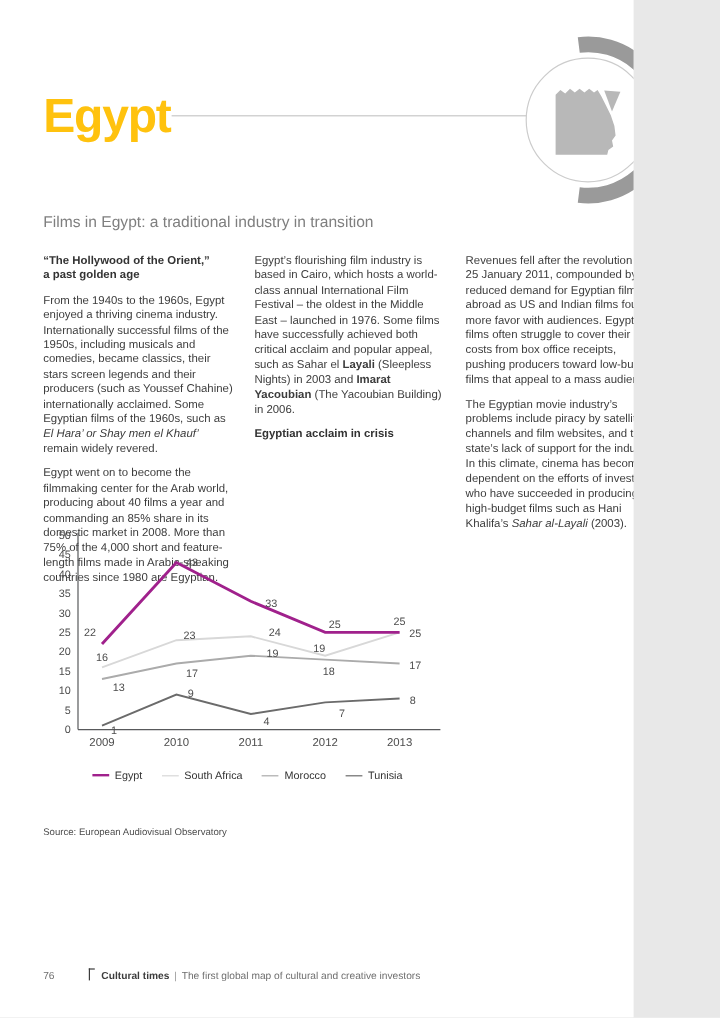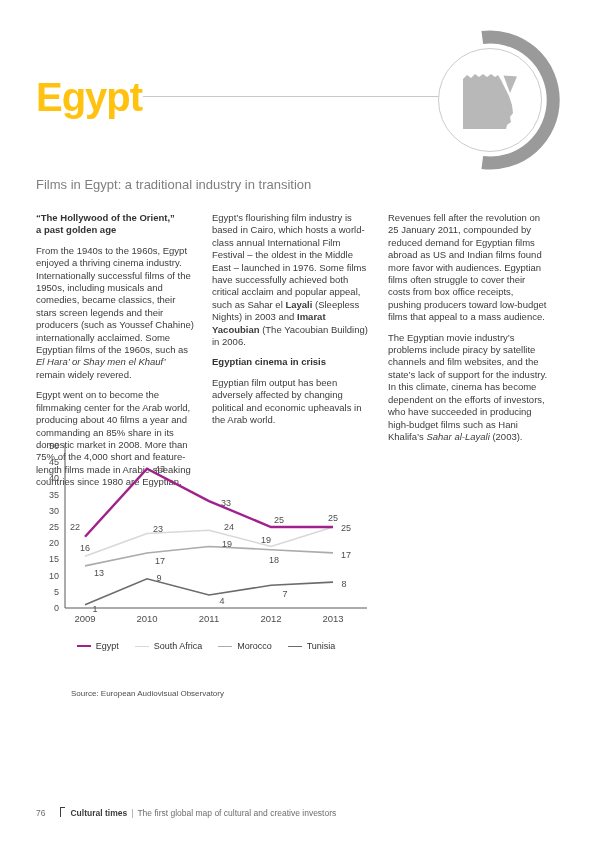--- a/index.html
+++ b/index.html
@@ -1,36 +1,36 @@
 <!DOCTYPE html>
 <html><head>
 <meta charset="utf-8">
 <style>
   html,body{margin:0;padding:0;background:#e8e8e8;}
-  .page{position:relative;width:600px;height:848px;background:#ffffff;overflow:hidden;
+  .page{position:relative;width:528px;height:848px;background:#ffffff;overflow:hidden;
         font-family:"Liberation Sans", sans-serif;color:#3c3c3c;}
   .page-title{position:absolute;left:36px;top:50px;font-size:40px;font-weight:bold;
               letter-spacing:-1px;line-height:1;}
   .title-rule{position:absolute;left:143px;top:96px;width:296px;height:1px;background:#c8c8c8;}
   .emblem{position:absolute;left:418px;top:28px;}
   .section-heading{position:absolute;left:36px;top:166px;font-size:13px;font-weight:normal;color:#7f7f7f;}
   .columns{position:absolute;left:36px;top:192px;width:514px;display:flex;gap:15px;}
   .col{width:161px;font-size:9.5px;line-height:12.4px;margin-top:20px;}
   .col-heading{font-weight:bold;margin:0 0 7px 0;white-space:pre-line;color:#333;}
   .col p{margin:0 0 8px 0;}
   .col .seg-bold{font-weight:bold;text-align:center;}
   .col .seg-italic{font-style:italic;}
   .chart-block{position:absolute;left:36px;top:443px;width:360px;}
   .chart-title{font-size:9.5px;font-weight:bold;color:#333;line-height:11.5px;max-width:350px;margin-bottom:6px;}
   .chart-svg-holder{width:345px;height:192px;}
   .legend{width:340px;display:flex;justify-content:center;align-items:center;gap:16px;margin-top:6px;}
   .legend-item{display:flex;align-items:center;gap:5px;font-size:9px;color:#333;}
   .legend-swatch{display:inline-block;width:14px;}
-  .source-line{position:absolute;left:36px;top:689px;font-size:8px;color:#4d4d4d;margin-left:35px;}
-  .footer{position:absolute;left:36px;top:806px;display:flex;align-items:baseline;gap:5px;
+  .source-line{position:absolute;left:36px;top:689px;font-size:8px;color:#4d4d4d;}
+  .footer{position:absolute;left:36px;top:806px;display:flex;align-items:baseline;gap:19px;
           font-size:8.5px;color:#6e6e6e;text-align:center;}
   .footer .brand-group{display:flex;align-items:baseline;gap:4px;padding-left:10px;}
   .bracket{display:inline-block;width:4px;height:9px;border-left:1.2px solid #3c3c3c;
            border-top:1.2px solid #3c3c3c;margin-right:1px;transform:translateY(1px);}
   .brand{font-weight:bold;color:#3c3c3c;}
   .footer-sep{color:#9a9a9a;}
 </style>
 </head>
 <body>
 
@@ -55,22 +55,21 @@
 
   <div class="columns">
     <div class="col">
         <p class="col-heading">“The Hollywood of the Orient,”
 a past golden age</p>
         <p><span class="">From the 1940s to the 1960s, Egypt enjoyed a thriving cinema industry. Internationally successful films of the 1950s, including musicals and comedies, became classics, their stars screen legends and their producers (such as Youssef Chahine) internationally acclaimed. Some Egyptian films of the 1960s, such as </span><span class="seg-italic">El Hara’ or Shay men el Khauf’</span><span class=""> remain widely revered.</span></p>
         <p><span class="">Egypt went on to become the filmmaking center for the Arab world, producing about 40 films a year and commanding an 85% share in its domestic market in 2008. More than 75% of the 4,000 short and feature-length films made in Arabic-speaking countries since 1980 are Egyptian.</span></p>
       </div>
     <div class="col">
         <p><span class="">Egypt’s flourishing film industry is based in Cairo, which hosts a world-class annual International Film Festival – the oldest in the Middle East – launched in 1976. Some films have successfully achieved both critical acclaim and popular appeal, such as Sahar el </span><span class="seg-bold">Layali</span><span class=""> (Sleepless Nights) in 2003 and </span><span class="seg-bold">Imarat Yacoubian</span><span class=""> (The Yacoubian Building) in 2006.</span></p>
-        <p class="col-heading">Egyptian cinema in crisis</p>
-        <p><span class="">Egyptian film output has been adversely affected by changing political and economic upheavals in the Arab world.</span></p>
+        <p class="col-heading">Egyptian acclaim in crisis</p>
       </div>
     <div class="col">
         <p><span class="">Revenues fell after the revolution on 25 January 2011, compounded by reduced demand for Egyptian films abroad as US and Indian films found more favor with audiences. Egyptian films often struggle to cover their costs from box office receipts, pushing producers toward low-budget films that appeal to a mass audience.</span></p>
         <p><span class="">The Egyptian movie industry’s problems include piracy by satellite channels and film websites, and the state’s lack of support for the industry. In this climate, cinema has become dependent on the efforts of investors, who have succeeded in producing high-budget films such as Hani Khalifa’s </span><span class="seg-italic">Sahar al-Layali</span><span class=""> (2003).</span></p>
       </div>
   </div>
 
   <div class="chart-block">
     <div class="chart-svg-holder" id="chart-holder"><svg width="345" height="192" viewBox="0 0 345 192">
           <line x1="29" y1="1" x2="29" y2="165" stroke="#58595b" stroke-width="1"></line>

